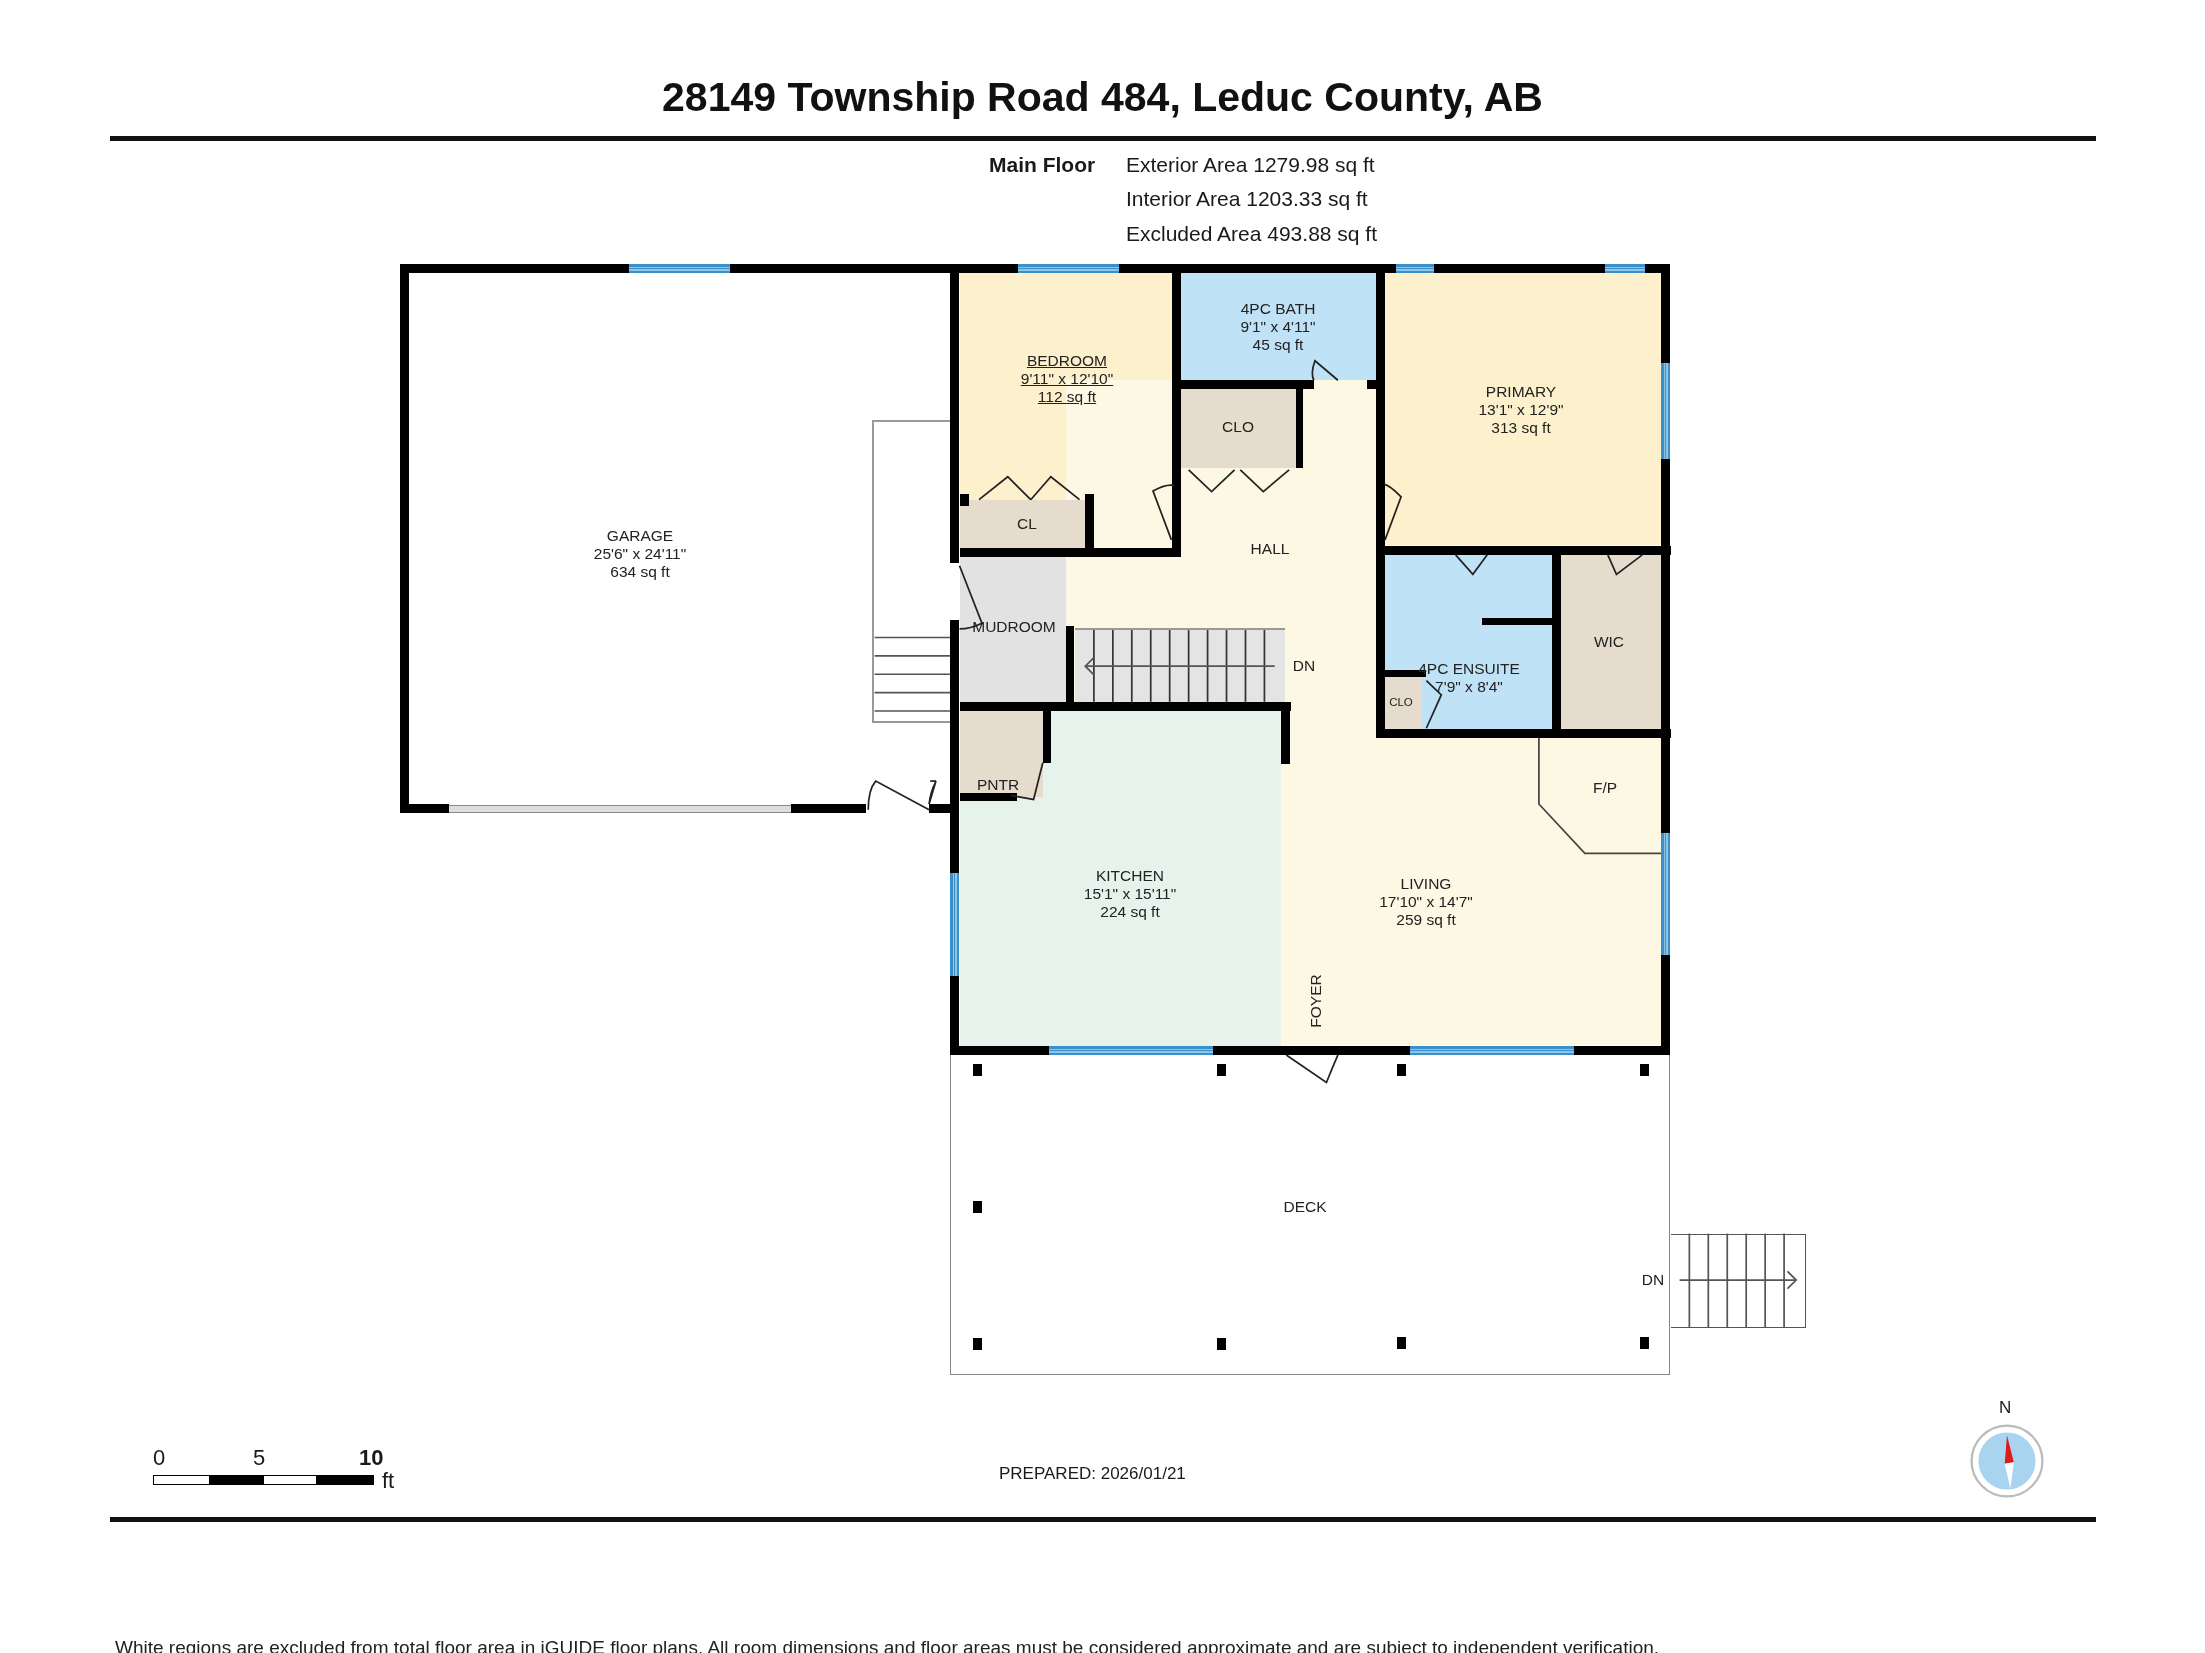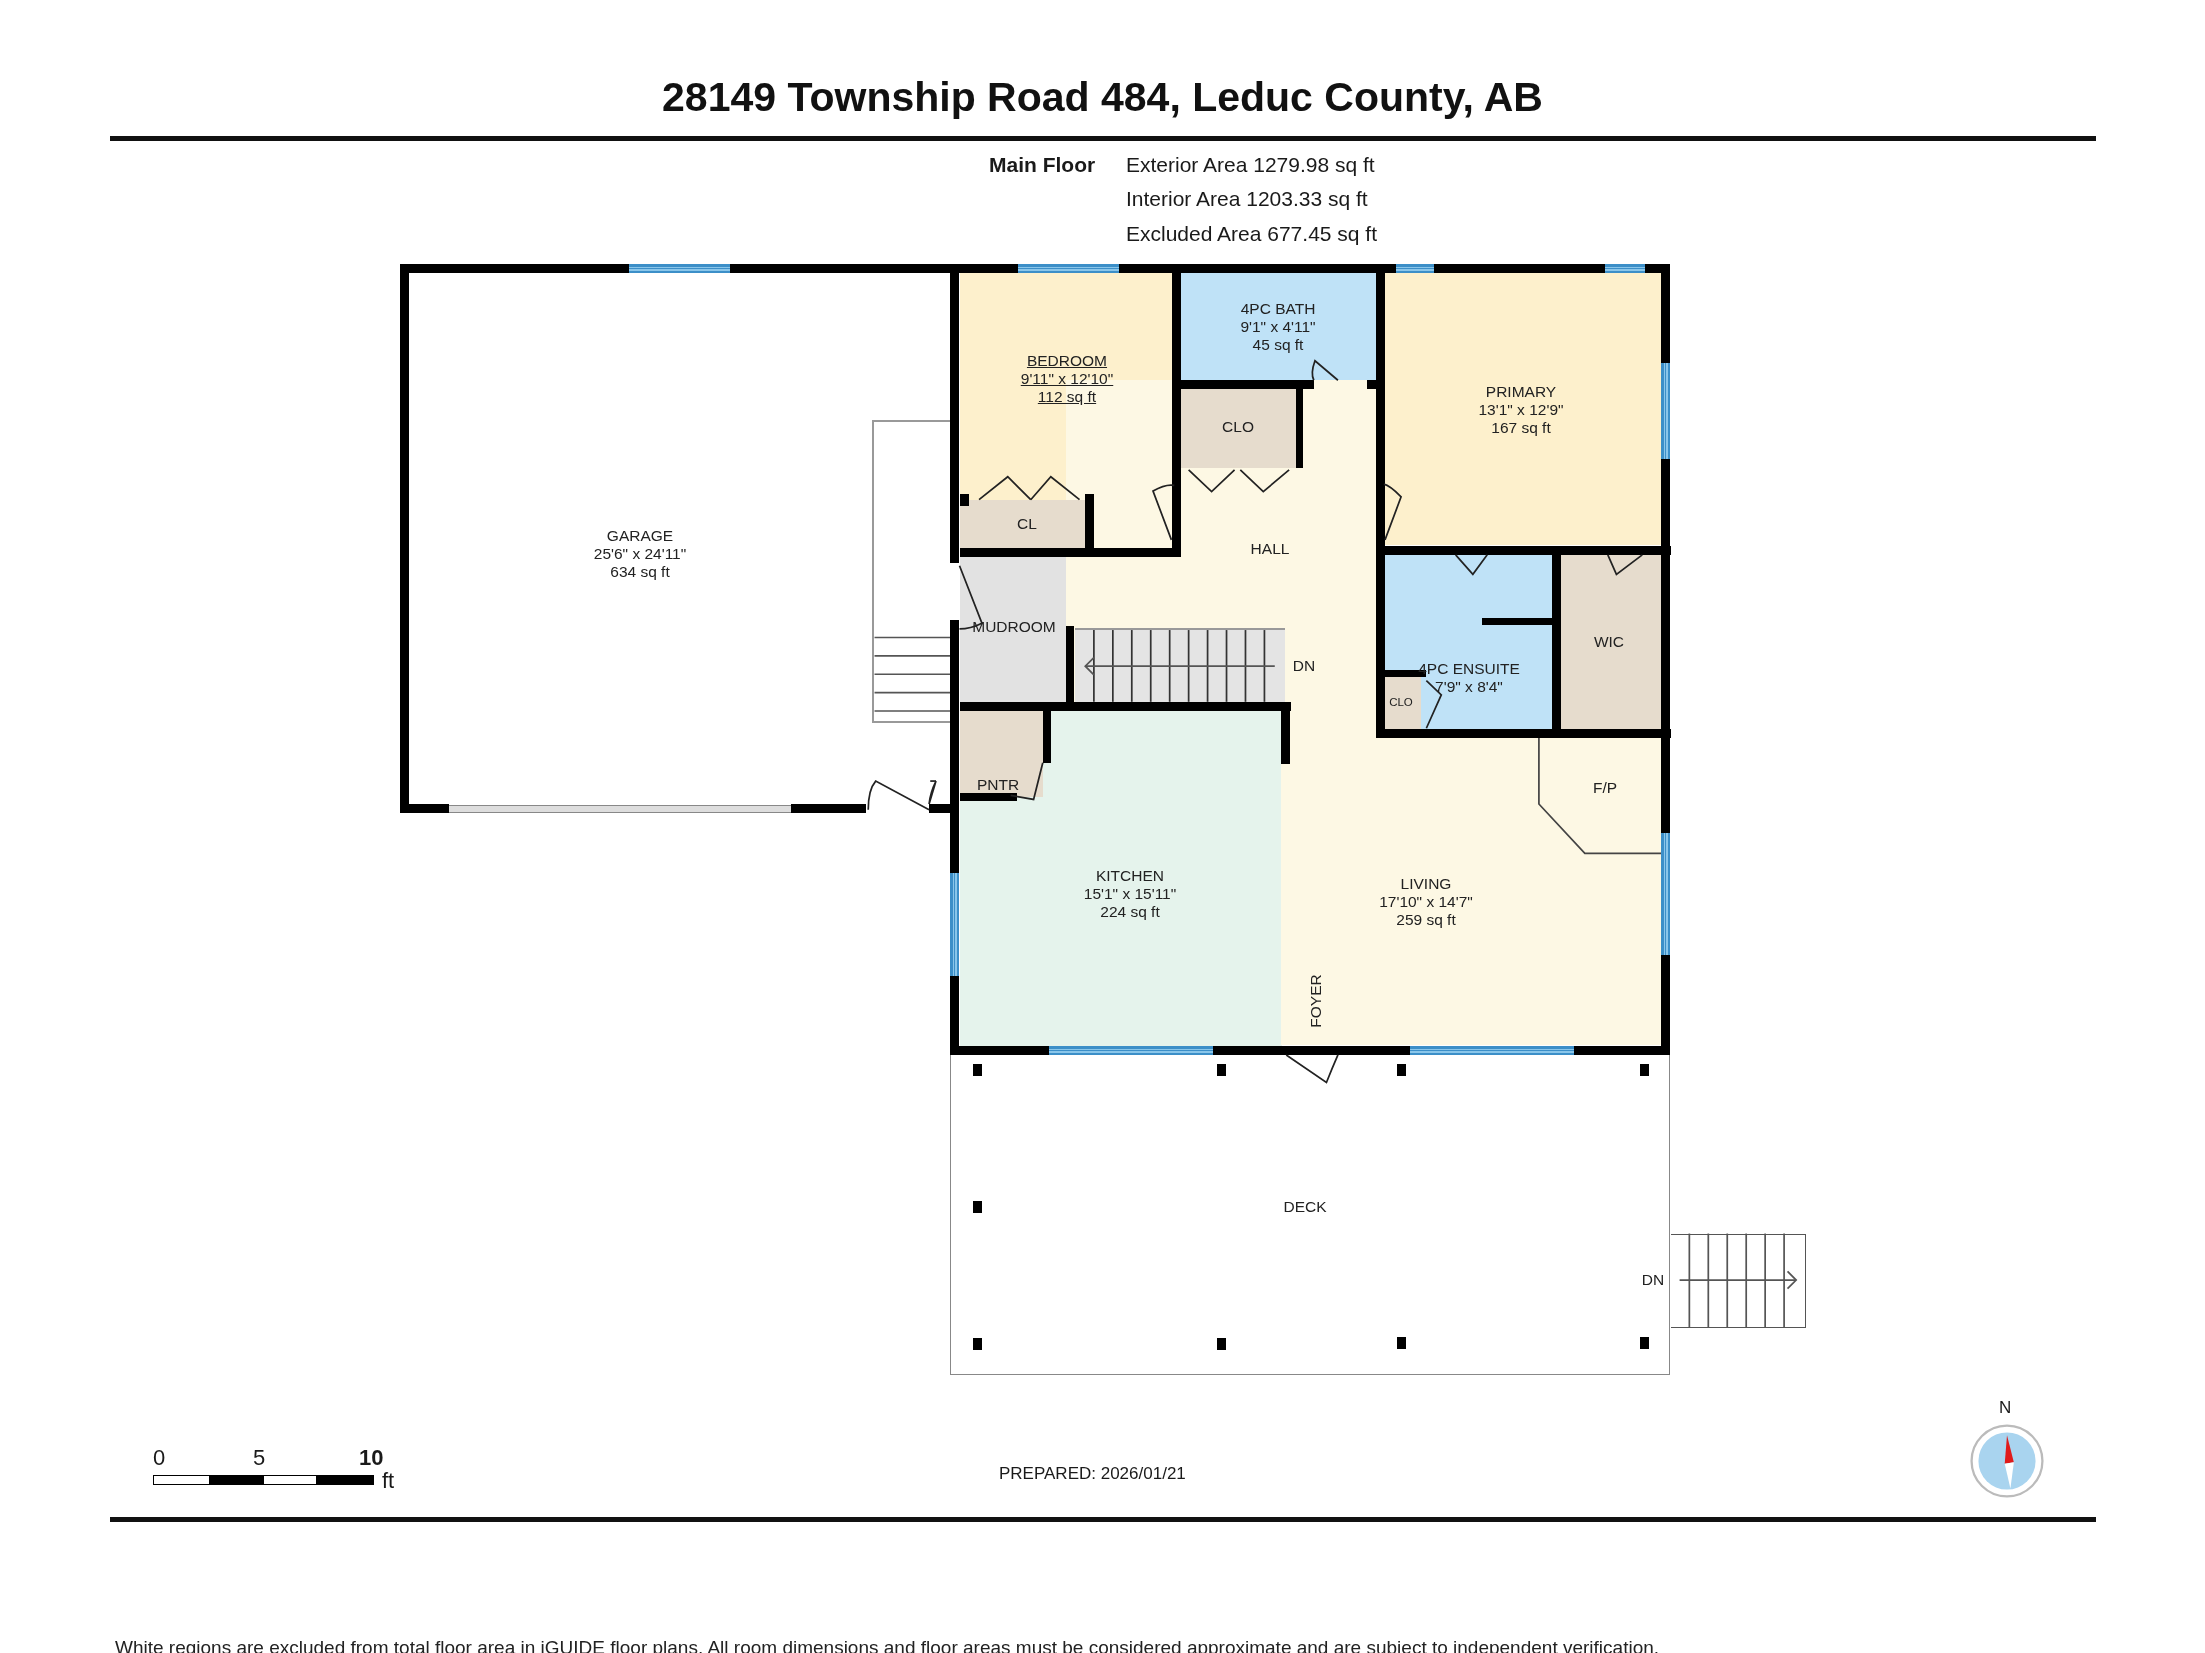--- a/index.html
+++ b/index.html
@@ -23,21 +23,21 @@
 </style>
 </head>
 <body>
 
 <div class="abs title">28149 Township Road 484, Leduc County, AB</div>
 <div class="abs rule" style="left:110px; top:136px; width:1986px;"></div>
 
 <div class="abs area-label" style="left:989px; top:153px;">Main Floor</div>
 <div class="abs area-line" style="left:1126px; top:153px;">Exterior Area 1279.98 sq ft</div>
 <div class="abs area-line" style="left:1126px; top:187px;">Interior Area 1203.33 sq ft</div>
-<div class="abs area-line" style="left:1126px; top:222px;">Excluded Area 677.45 sq ft</div>
+<div class="abs area-line" style="left:1126px; top:222px;">Excluded Area 493.88 sq ft</div>
 
 <div class="abs" style="left:0; top:0; width:2205px; height:1654px;">
 
   <div class="room" style="left:409px; top:273px; width:542px; height:531px; background:#ffffff;"></div>
   <div class="room" style="left:960px; top:273px; width:212px; height:275px; background:#fdf0cc;"></div>
   <div class="room" style="left:1181px; top:273px; width:195px; height:107px; background:#bfe2f7;"></div>
   <div class="room" style="left:1385px; top:273px; width:276px; height:272px; background:#fdf0cc;"></div>
   <div class="room" style="left:1066px; top:380px; width:310px; height:332px; background:#fdf8e4;"></div>
   <div class="room" style="left:1181px; top:388px; width:115px; height:80px; background:#e6dccd;"></div>
   <div class="room" style="left:960px; top:500px; width:132px; height:48px; background:#e6dccd;"></div>
@@ -199,21 +199,21 @@
     <span class="n">112 sq ft</span>
   </div>
   <div class="rlabel" style="left:1278px; top:327px;">
     <span class="n">4PC BATH</span>
     <span class="n">9'1" x 4'11"</span>
     <span class="n">45 sq ft</span>
   </div>
   <div class="rlabel" style="left:1521px; top:410px;">
     <span class="n">PRIMARY</span>
     <span class="n">13'1" x 12'9"</span>
-    <span class="n">167 sq ft</span>
+    <span class="n">313 sq ft</span>
   </div>
   <div class="rlabel" style="left:1238px; top:427px;">CLO</div>
   <div class="rlabel" style="left:1027px; top:524px;">CL</div>
   <div class="rlabel" style="left:1270px; top:549px;">HALL</div>
   <div class="rlabel" style="left:1014px; top:627px;">MUDROOM</div>
   <div class="rlabel" style="left:1304px; top:666px;">DN</div>
   <div class="rlabel" style="left:1469px; top:678px;">
     <span class="n">4PC ENSUITE</span>
     <span class="n">7'9" x 8'4"</span>
   </div>

